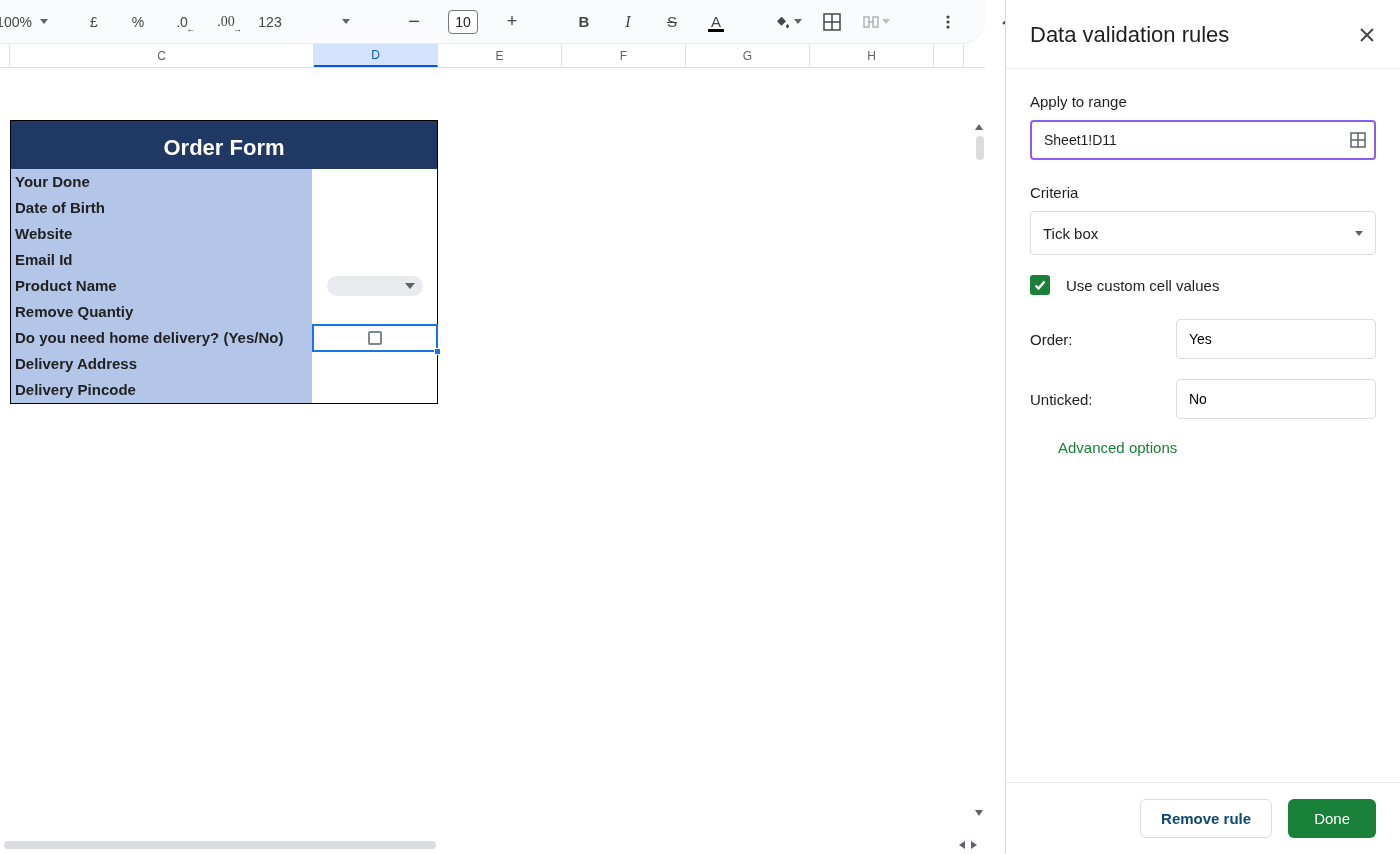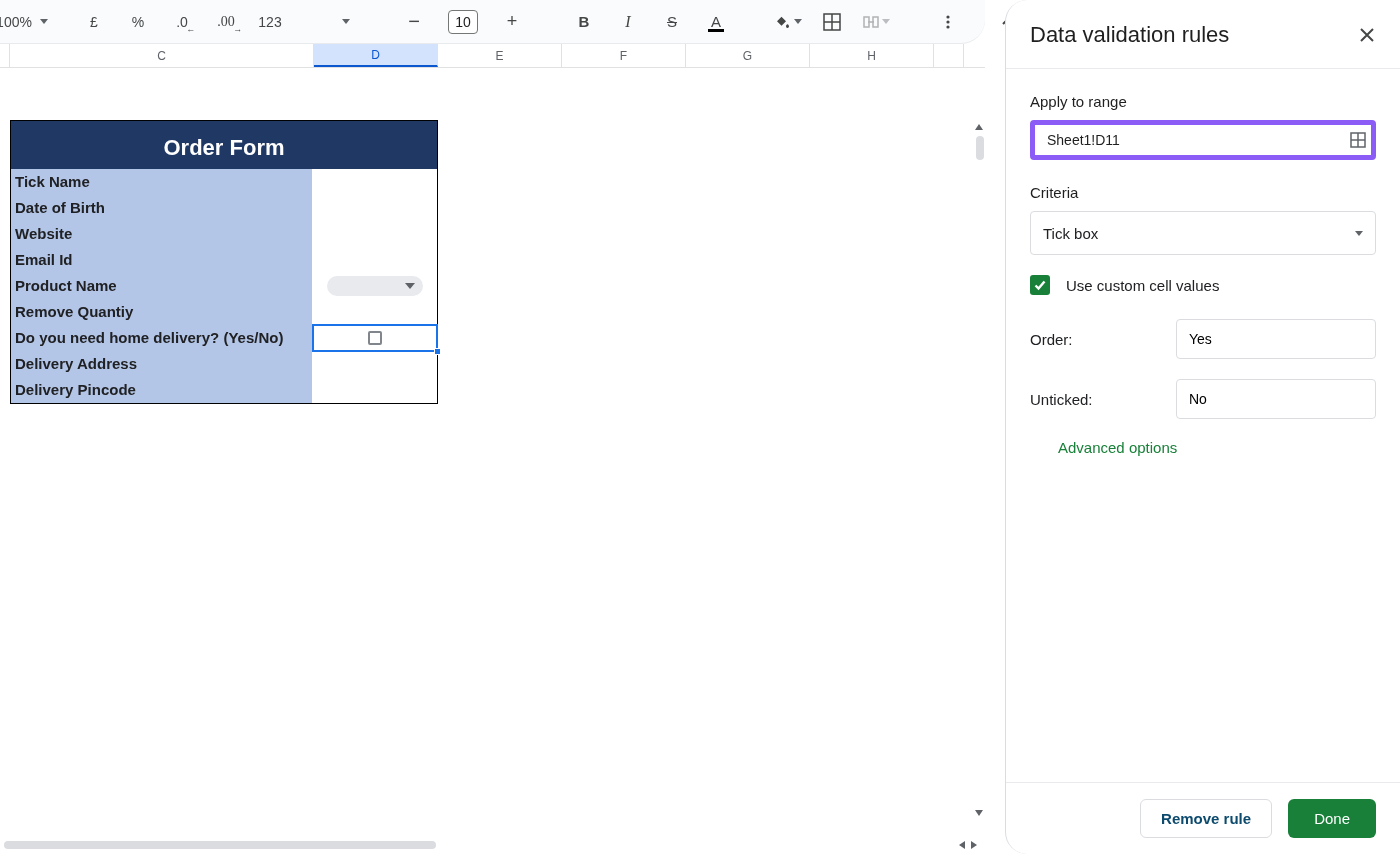--- a/index.html
+++ b/index.html
@@ -41,28 +41,28 @@
     .vscroll-arrow-down { position: absolute; bottom: -2px; right: 1px; width: 0; height: 0; border-left: 4px solid transparent; border-right: 4px solid transparent; border-top: 6px solid #5f6368; }
 
     .hscroll-bar { position: absolute; left: 0; right: 415px; bottom: 0; height: 18px; display: flex; align-items: center; }
     .hscroll-track { flex: 1; height: 8px; margin: 0 16px 0 4px; position: relative; }
     .hscroll-thumb { position: absolute; left: 0; width: 46%; height: 8px; background: #dadce0; border-radius: 4px; }
     .hscroll-arrows { display: flex; gap: 6px; margin-right: 8px; }
     .hscroll-arrow-left { width: 0; height: 0; border-top: 4px solid transparent; border-bottom: 4px solid transparent; border-right: 6px solid #5f6368; }
     .hscroll-arrow-right { width: 0; height: 0; border-top: 4px solid transparent; border-bottom: 4px solid transparent; border-left: 6px solid #5f6368; }
 
     
-    .side-panel { position: absolute; top: 0; right: 0; width: 395px; height: 100%; background: #fff; border-left: 1px solid #dadce0; display: flex; flex-direction: column; border-radius: 22px; }
+    .side-panel { position: absolute; top: 0; right: 0; width: 395px; height: 100%; background: #fff; border-left: 1px solid #dadce0; display: flex; flex-direction: column; }
     .sp-header { display: flex; justify-content: space-between; align-items: center; padding: 22px 24px 20px; border-bottom: 1px solid #e8eaed; }
     .sp-title { font-size: 22px; font-weight: 400; color: #1f1f1f; }
     .close-btn { font-size: 22px; color: #444746; cursor: pointer; }
     .sp-body { padding: 18px 24px; flex: 1; overflow-y: auto; }
     .sp-label { font-size: 15px; color: #1f1f1f; margin-bottom: 10px; margin-top: 6px; }
     .range-input-wrap { position: relative; margin-bottom: 24px; }
-    .range-input { width: 100%; height: 40px; border: 5px solid #8b5cf6; border-radius: 4px; padding: 0 40px 0 12px; font-size: 14px; color: #1f1f1f; }
+    .range-input { width: 100%; height: 40px; border: 2px solid #8b5cf6; border-radius: 4px; padding: 0 40px 0 12px; font-size: 14px; color: #1f1f1f; }
     .grid-icon { position: absolute; right: 10px; top: 50%; transform: translateY(-50%); width: 16px; height: 16px; }
     .criteria-dd { width: 100%; height: 44px; border: 1px solid #dadce0; border-radius: 4px; padding: 0 12px; display: flex; align-items: center; justify-content: space-between; font-size: 15px; cursor: pointer; margin-bottom: 20px; }
     .check-line { display: flex; align-items: center; gap: 16px; margin-bottom: 24px; margin-top: 4px; }
     .check-box-checked { width: 20px; height: 20px; background: #188038; border-radius: 3px; display: flex; align-items: center; justify-content: center; color: #fff; font-size: 14px; font-weight: bold; }
     .value-row { display: flex; align-items: center; justify-content: space-between; margin-bottom: 20px; }
     .value-label { font-size: 15px; }
     .value-input { width: 200px; height: 40px; border: 1px solid #dadce0; border-radius: 4px; padding: 0 12px; font-size: 14px; }
     .adv-options { color: #188038; font-size: 15px; font-weight: 500; margin-left: 28px; cursor: pointer; margin-top: 8px; }
     .sp-footer { display: flex; justify-content: flex-end; gap: 16px; padding: 16px 24px; border-top: 1px solid #e8eaed; }
     .btn-ghost { border: 1px solid #dadce0; background: #fff; color: #0c4a6e; padding: 10px 20px; border-radius: 6px; font-size: 15px; font-weight: 700; cursor: pointer; }
@@ -167,21 +167,21 @@
       <div class="col-header" style="width: 124px;">F</div>
       <div class="col-header" style="width: 124px;">G</div>
       <div class="col-header" style="width: 124px;">H</div>
       <div class="col-header" style="width: 30px;"></div>
     </div>
   <div class="grid">
     <div class="order-form">
       <div class="form-header">Order Form</div>
       <div id="form-rows">
           <div class="form-row">
-            <div class="form-label">Tick Name</div>
+            <div class="form-label">Your Done</div>
             <div class="form-value"></div>
           </div>
           <div class="form-row">
             <div class="form-label">Date of Birth</div>
             <div class="form-value"></div>
           </div>
           <div class="form-row">
             <div class="form-label">Website</div>
             <div class="form-value"></div>
           </div>

